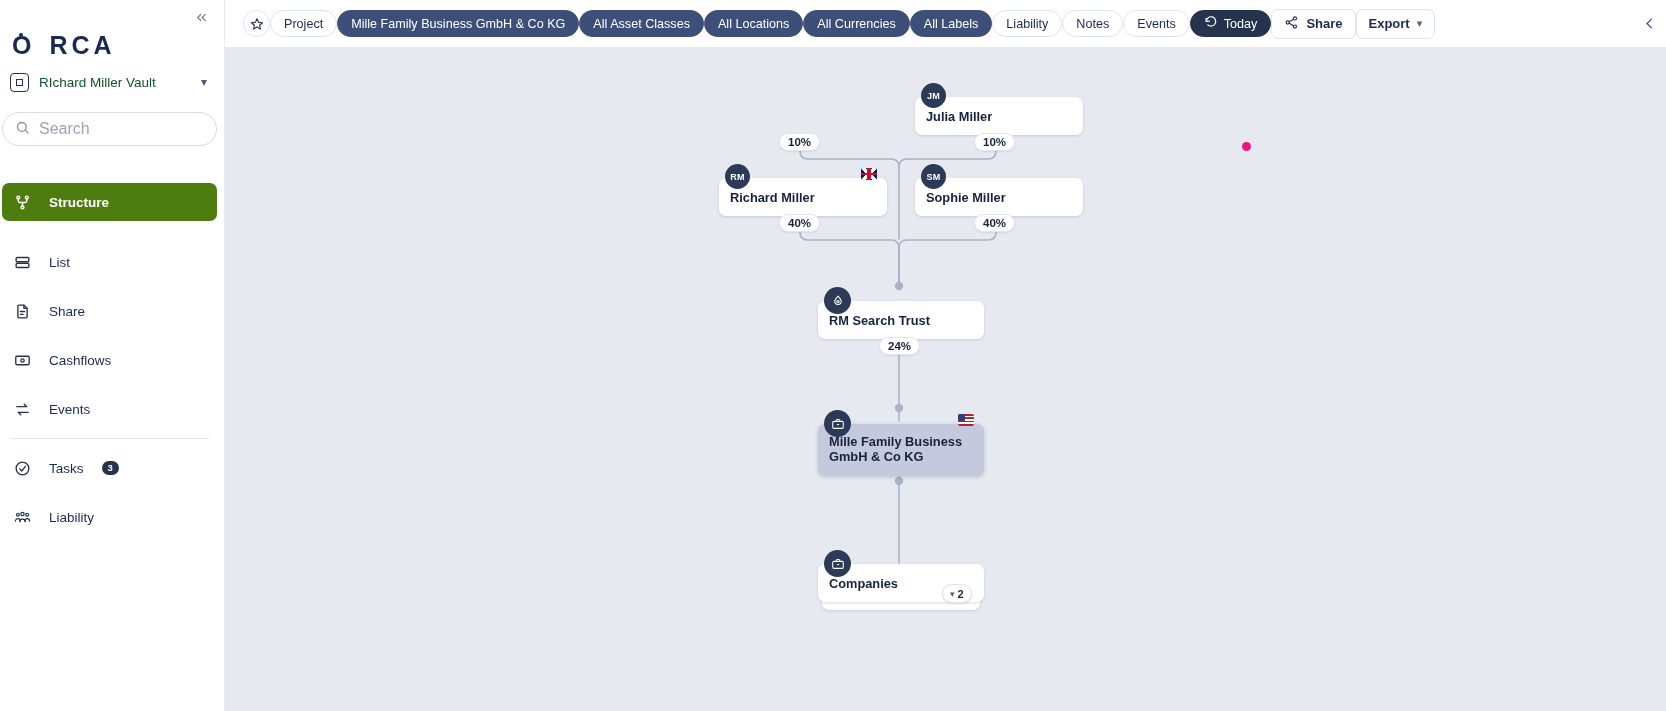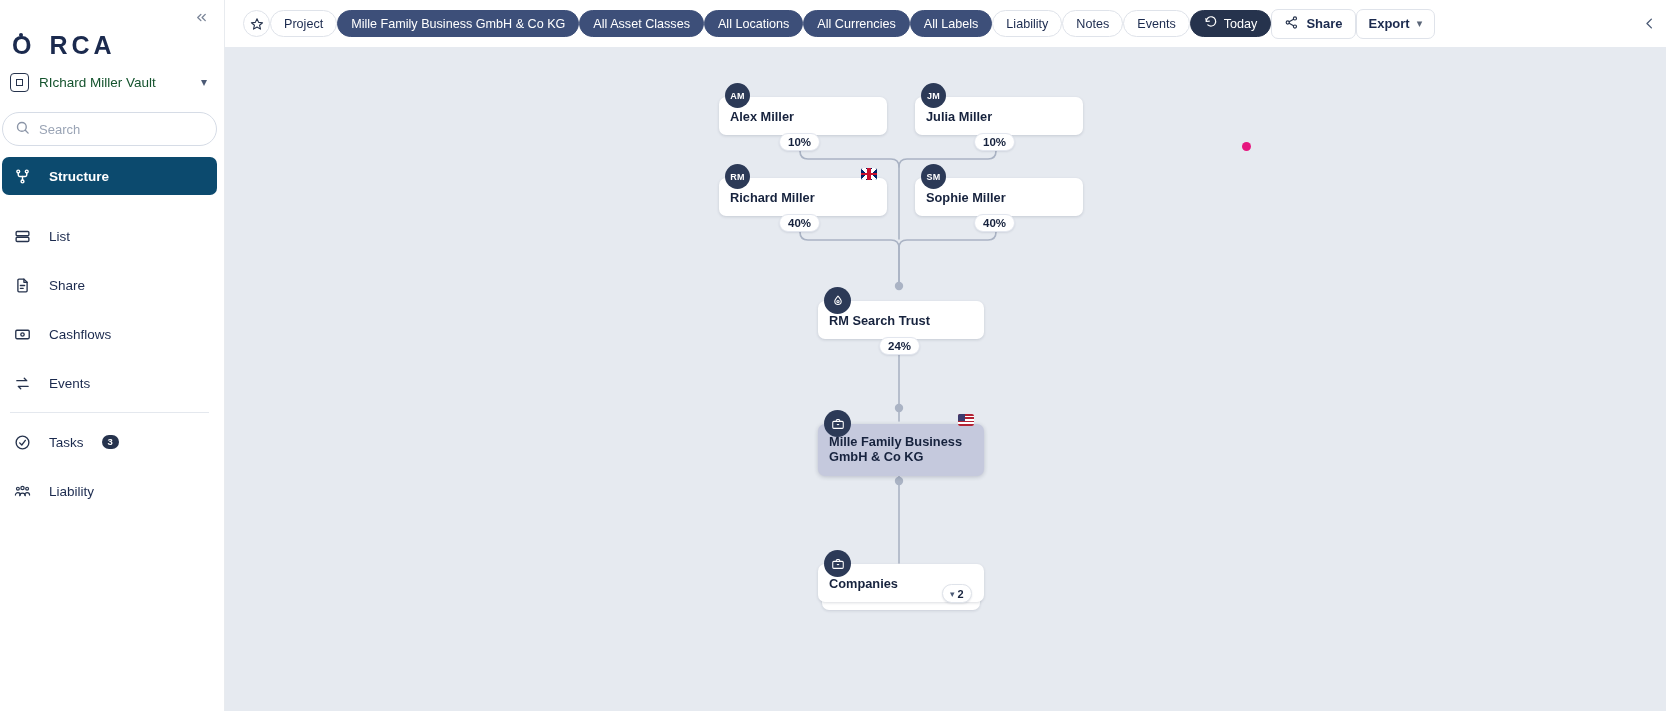--- a/index.html
+++ b/index.html
@@ -74,34 +74,34 @@
     width: 215px; height: 34px;
     border: 1px solid #d6dce6; border-radius: 17px;
     background: #fff;
     display: flex; align-items: center; gap: 9px;
     padding: 0 12px;
   }
   #search-box svg { flex: 0 0 auto; }
   #search-input {
     border: none; outline: none; background: transparent;
     font-family: "Liberation Sans", sans-serif;
-    font-size: 13px; color: #1b2a4e; width: 100%;
+    font-size: 16px; color: #1b2a4e; width: 100%;
   }
   #search-input::placeholder { color: #9aa4b5; }
 
   .nav-list { position: absolute; left: 2px; top: 157px; width: 215px; }
   .nav-item {
     position: relative;
     height: 38px; display: flex; align-items: center;
     gap: 17px; padding-left: 10px;
     border-radius: 7px; cursor: pointer;
     color: #1b2a4e; font-size: 13.5px;
   }
   .nav-item.active {
-    background: #0c4a6e; color: #ffffff; font-weight: 700;
+    background: #4d7c0f; color: #ffffff; font-weight: 700; margin-top: 26px;
   }
   .nav-item .nav-icon {
     width: 20px; height: 20px; flex: 0 0 auto;
     display: flex; align-items: center; justify-content: center;
   }
   .nav-gap { height: 11px; }
   .nav-sep {
     height: 1px; background: #e4e8ee;
     margin: 10px 8px 10px 8px;
   }
@@ -463,24 +463,20 @@
 
       <path d="M674,429 L674,516"></path>
     </g>
     <g fill="#aab3c4">
       <circle cx="674" cy="239" r="4.2"></circle>
       <circle cx="674" cy="361" r="4.2"></circle>
       <circle cx="674" cy="434" r="4.2"></circle>
     </g>
   </svg>
 
-  <div class="node" style="left:494px; top:50px; width:168px; height:38px;">
-    <span class="node-avatar">AM</span>
-    <span class="node-label">Alex Miller</span>
-  </div>
 
   <div class="node" style="left:690px; top:50px; width:168px; height:38px;">
     <span class="node-avatar">JM</span>
     <span class="node-label">Julia Miller</span>
   </div>
 
   <div class="node" style="left:494px; top:131px; width:168px; height:38px;">
     <span class="node-avatar">RM</span>
     <span class="flag uk" style="right:10px;"></span>
     <span class="node-label">Richard Miller</span>

